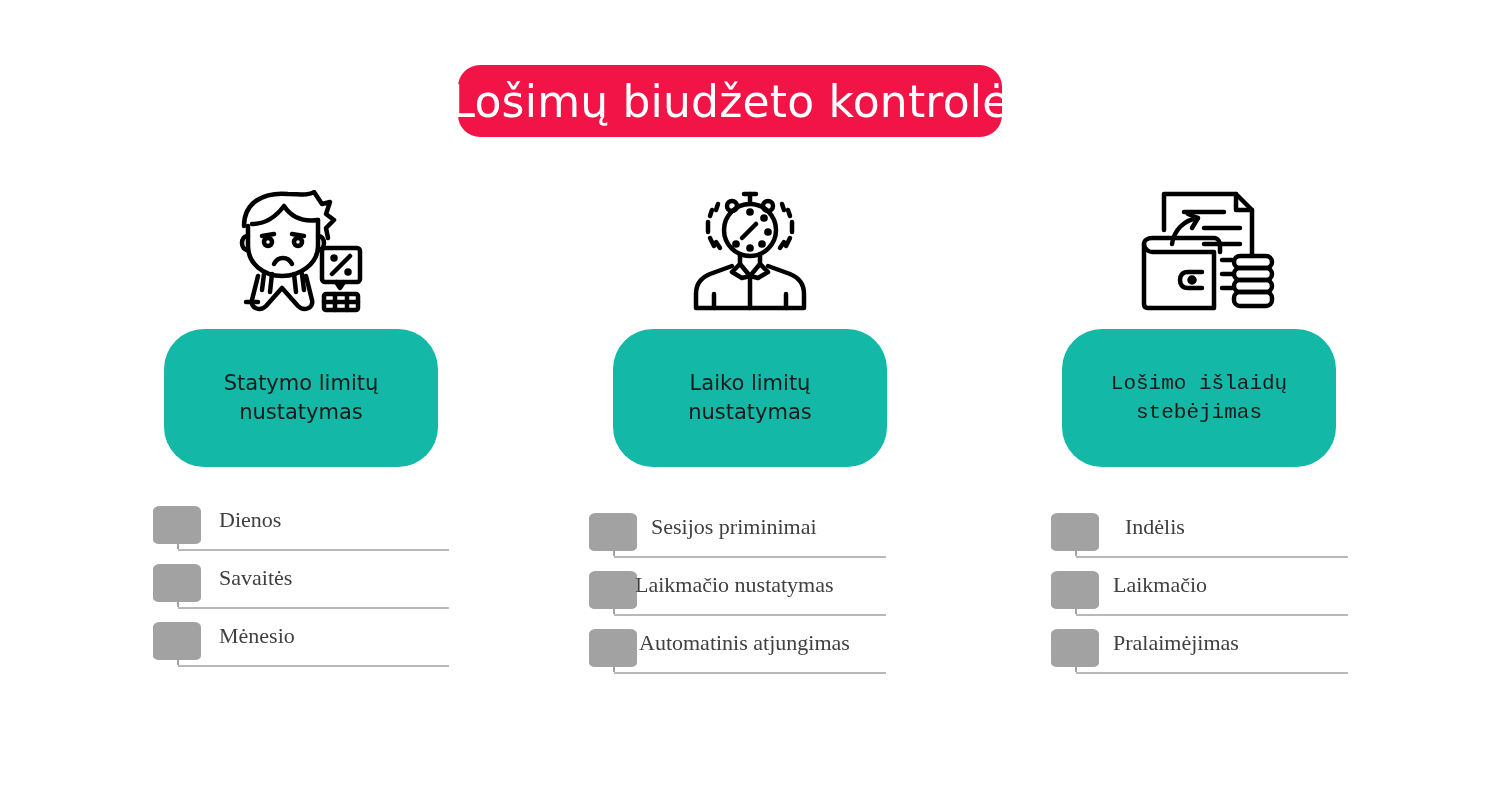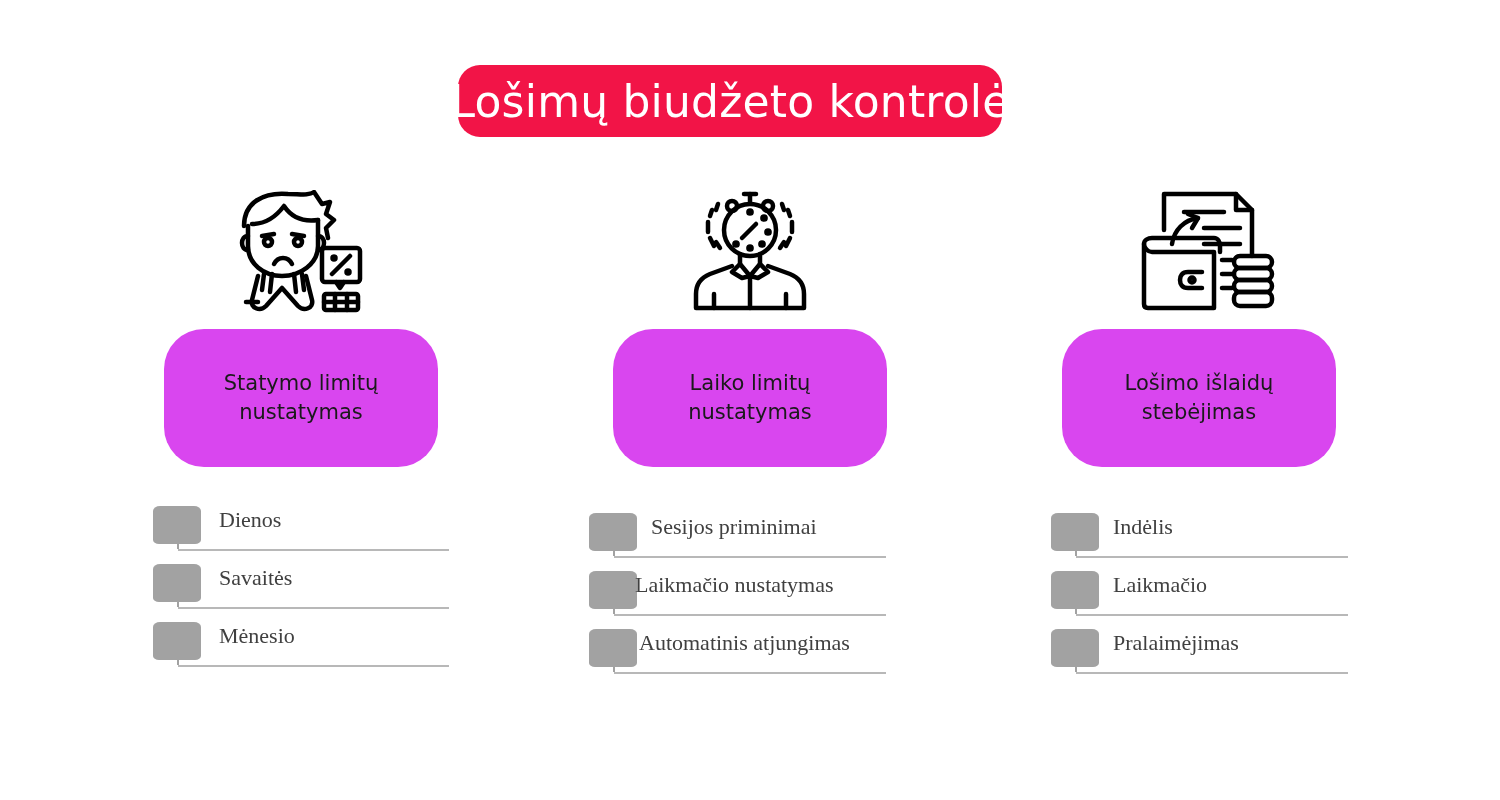--- a/index.html
+++ b/index.html
@@ -13,21 +13,21 @@
     display: flex; align-items: center; justify-content: center;
   }
   .title-pill h1 {
     margin: 0; color: #ffffff; font-weight: 400; font-size: 44px; letter-spacing: 0.2px;
     white-space: nowrap;
   }
   .icon { position: absolute; }
   .icon svg { display: block; }
   .card {
     position: absolute; top: 329px; width: 274px; height: 138px;
-    background: #d946ef; border-radius: 40px;
+    background: #14b8a6; border-radius: 40px;
     display: flex; align-items: center; justify-content: center; text-align: center;
   }
   .card span { font-size: 21px; line-height: 29px; color: #1a1a1a; white-space: pre-line; }
   .list { position: absolute; margin: 0; padding: 0; list-style: none; }
   .list-item { position: relative; height: 58px; }
   .bullet {
     position: absolute; left: 0; top: 0; width: 48px; height: 38px;
     background: #a2a2a2; border-radius: 7px 7px 6px 6px / 5px 5px 4px 4px;
   }
   .bullet::after {
@@ -190,29 +190,29 @@
       <path d="M82 70 L92 70"></path>
         <path d="M82 84 L92 84"></path>
         <path d="M82 98 L92 98"></path>
 
       <rect x="94" y="66" width="38" height="12" rx="6"></rect>
       <rect x="94" y="78" width="38" height="12" rx="6"></rect>
       <rect x="94" y="90" width="38" height="12" rx="6"></rect>
       <rect x="94" y="102" width="38" height="14" rx="6"></rect>
     </svg>
   </div>
-  <div class="card" style="left:1062px;">
+  <div class="card" style="left:1062px;font-family:Liberation Mono, monospace;">
     <span>Lošimo išlaidų
 stebėjimas</span>
   </div>
   <ul class="list" style="left:1051px; top:513px;">
     <li class="list-item">
       <div class="bullet"></div>
       <div class="underline" style="width:272px;"></div>
-      <span class="item-label" style="left:62px;">Indėlis</span>
+      <span class="item-label" style="left:74px;">Indėlis</span>
     </li>
     <li class="list-item">
       <div class="bullet"></div>
       <div class="underline" style="width:272px;"></div>
       <span class="item-label" style="left:62px;">Laikmačio</span>
     </li>
     <li class="list-item">
       <div class="bullet"></div>
       <div class="underline" style="width:272px;"></div>
       <span class="item-label" style="left:62px;">Pralaimėjimas</span>

